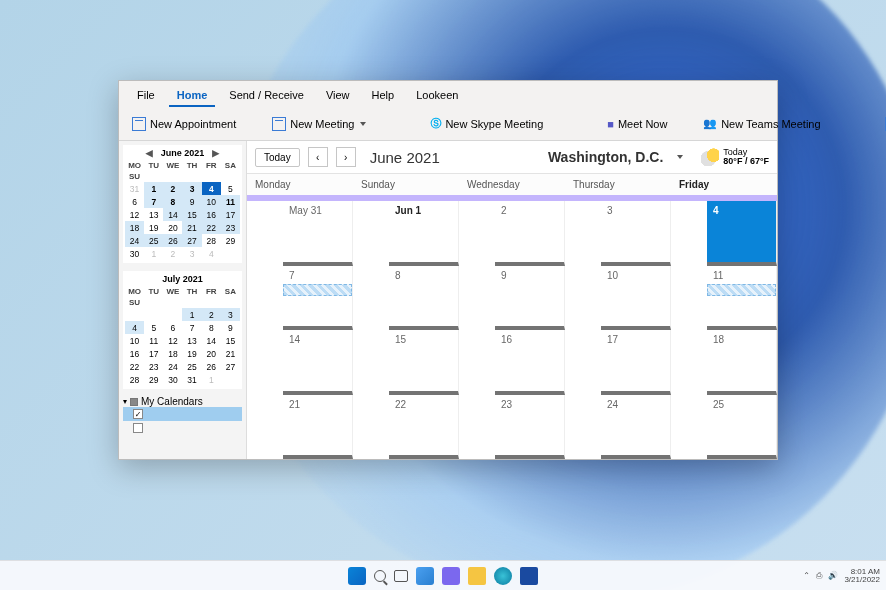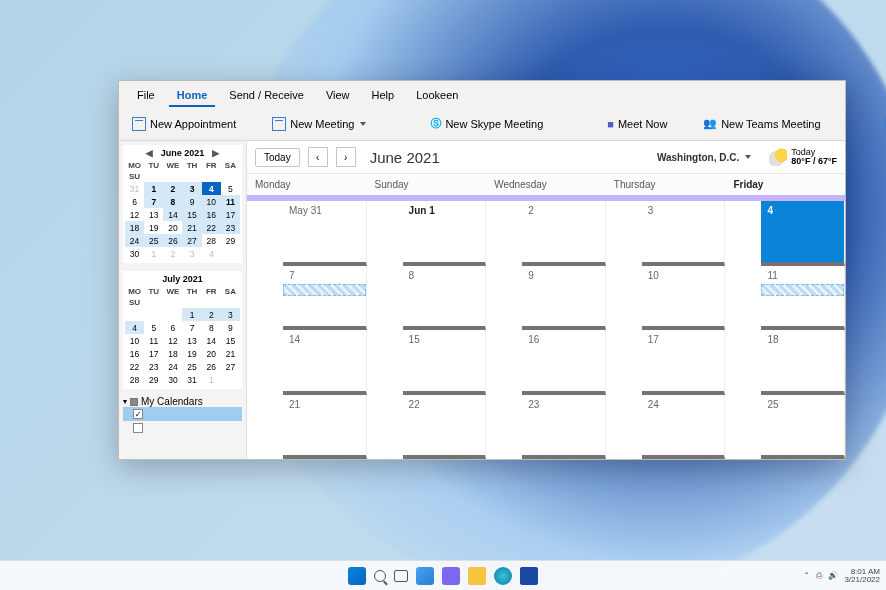--- a/index.html
+++ b/index.html
@@ -15,21 +15,21 @@
     right:-40px; top:-100px;
     width: 700px; height: 700px;
     background: radial-gradient(circle at 60% 40%, rgba(40,100,220,0.9) 0%, rgba(10,60,160,0.8) 30%, rgba(120,180,250,0.3) 60%, transparent 80%);
     border-radius: 50%;
     filter: blur(2px);
     transform: rotate(20deg);
   }
   .window {
     position: absolute;
     left: 118px; top: 80px;
-    width: 728px; height: 380px;
+    width: 660px; height: 380px;
     background: #fff;
     border: 1px solid #bcbcbc;
     box-shadow: 0 8px 28px rgba(0,0,0,0.25);
     display: flex; flex-direction: column;
   }
   .menubar {
     background: #f3f2f1;
     display: flex; gap: 6px;
     padding: 4px 10px 0 10px;
     font-size: 11px;
@@ -74,21 +74,21 @@
   .cal-list{padding:3px 4px;font-size:10px;}
   .cal-list-head{display:flex;align-items:center;gap:3px;cursor:pointer;}
   .cal-item{display:flex;align-items:center;gap:4px;padding:2px 0 2px 10px;}
   .cal-item.selected{background:#9fcdef;}
   .checkbox{width:10px;height:10px;border:1px solid #888;display:flex;align-items:center;justify-content:center;font-size:8px;background:#fff;}
   .main{flex:1;display:flex;flex-direction:column;background:#fff;}
   .main-head{display:flex;align-items:center;padding:6px 8px;gap:8px;border-bottom:1px solid #e3e3e3;}
   .today-btn{border:1px solid #c6c6c6;padding:3px 8px;font-size:10px;border-radius:2px;cursor:pointer;}
   .navbtn{border:1px solid #c6c6c6;width:20px;height:20px;display:flex;align-items:center;justify-content:center;cursor:pointer;font-size:10px;}
   .period{font-size:15px;font-weight:400;color:#333;margin-left:6px;}
-  .location{margin-left:auto;font-size:10px;font-weight:600;color:#333;display:flex;align-items:center;gap:4px;cursor:pointer;}
+  .location{margin-left:auto;font-size:14px;font-weight:600;color:#333;display:flex;align-items:center;gap:12px;cursor:pointer;}
   .weather{display:flex;align-items:center;gap:4px;margin-left:10px;font-size:9px;}
   .wx-icon{width:18px;height:18px;background:radial-gradient(circle at 70% 40%,#ffd34a 40%,transparent 42%),radial-gradient(circle at 40% 60%,#e0e0e0 50%,transparent 52%);}
   .wx-text{display:flex;flex-direction:column;line-height:1;}
   .dow-row{display:grid;grid-template-columns:repeat(5,1fr);border-bottom:6px solid #c4b5fd;}
   .dow-cell{padding:5px 8px;font-size:10px;color:#555;background:#fcfcfc;}
   .dow-cell.bold{font-weight:700;color:#222;}
   .weeks{flex:1;display:grid;grid-template-rows:repeat(4,1fr);}
   .week{display:grid;grid-template-columns:repeat(5,1fr);}
   .day{border-right:1px solid #eee;border-bottom:4px solid #737373;padding:4px 6px;font-size:10px;color:#666;position:relative;margin-left:36px;}
   .day.today{background:#0a84d8;color:#fff;font-weight:700;}

